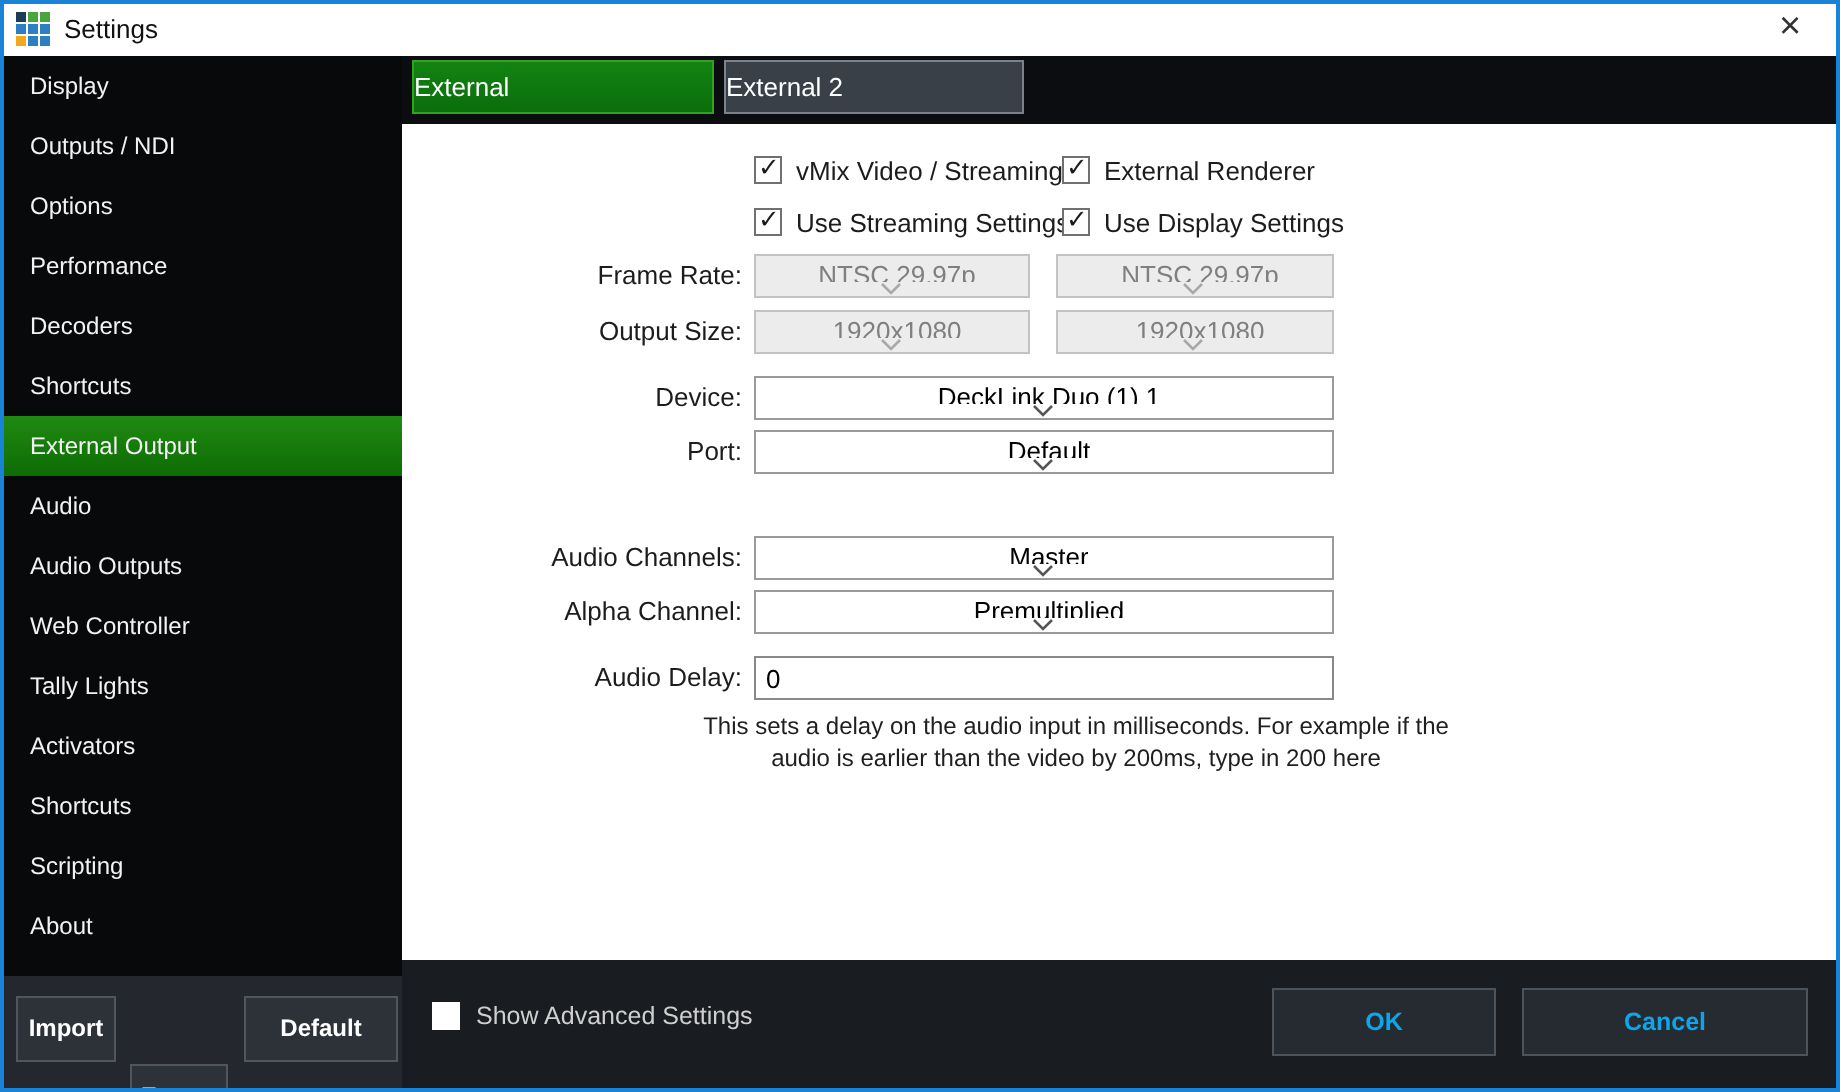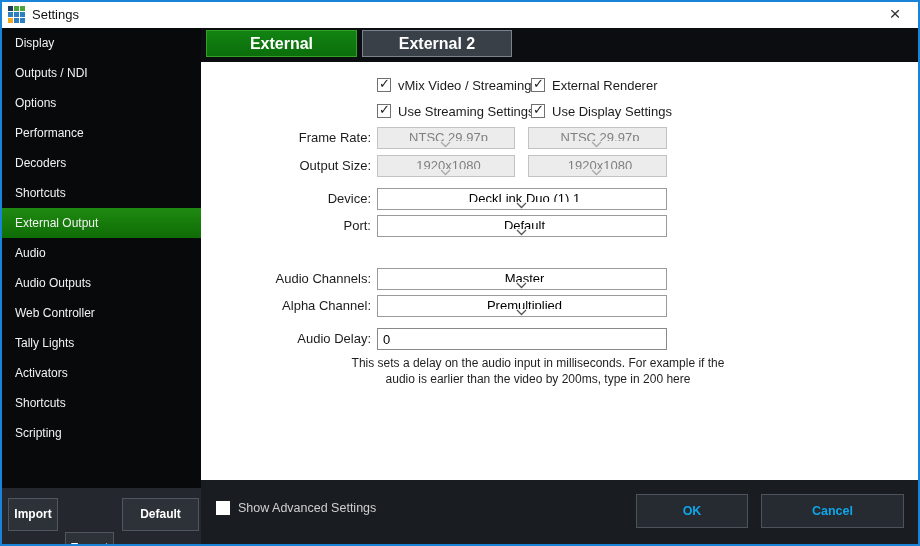--- a/index.html
+++ b/index.html
@@ -38,22 +38,22 @@
     color:#fff; font-size:12px; font-weight:bold; text-align:center; line-height:31px; cursor:pointer;
   }
   .btn-import { left:6px; width:50px; }
   .btn-export { left:63px; width:49px;margin-top:34px; }
   .btn-default { left:120px; width:77px; }
 
   
   .main { position:absolute; left:199px; top:26px; width:717px; height:516px; background:#0b0d10; }
   .tabstrip { position:absolute; left:0; top:0; width:717px; height:34px; background:#0b0d10; }
   .tab {
-    position:absolute; top:2px; height:27px; line-height:25px; text-align:center;
-    font-size:16px; font-weight:bold; color:#fff; cursor:pointer;
+    position:absolute; top:2px; height:27px; line-height:25px; text-align:left;
+    font-size:13px; font-weight:normal; color:#fff; cursor:pointer;
   }
   .tab.active { left:5px; width:151px; background:linear-gradient(#128312,#0b6e0b); border:1px solid #33a224; }
   .tab.inactive { left:161px; width:150px; background:#394048; border:1px solid #7a828c; }
 
   .whitepanel { position:absolute; left:0; top:34px; width:717px; height:418px; background:#fff; }
 
   
   .cb { position:absolute; display:flex; cursor:pointer; }
   .cb-box {
     width:14px; height:14px; background:#fff; border:1px solid #707070; position:relative; flex:0 0 auto;
@@ -134,20 +134,21 @@
       <div class="side-item">Decoders</div>
       <div class="side-item">Shortcuts</div>
       <div class="side-item selected">External Output</div>
       <div class="side-item">Audio</div>
       <div class="side-item">Audio Outputs</div>
       <div class="side-item">Web Controller</div>
       <div class="side-item">Tally Lights</div>
       <div class="side-item">Activators</div>
       <div class="side-item">Shortcuts</div>
       <div class="side-item">Scripting</div>
+      <div class="side-item">About</div>
     </div>
 
     <div class="bottomleft">
       <div class="dk-btn btn-import">Import</div>
       <div class="dk-btn btn-export">Export</div>
       <div class="dk-btn btn-default">Default</div>
     </div>
 
     <div class="main">
 

